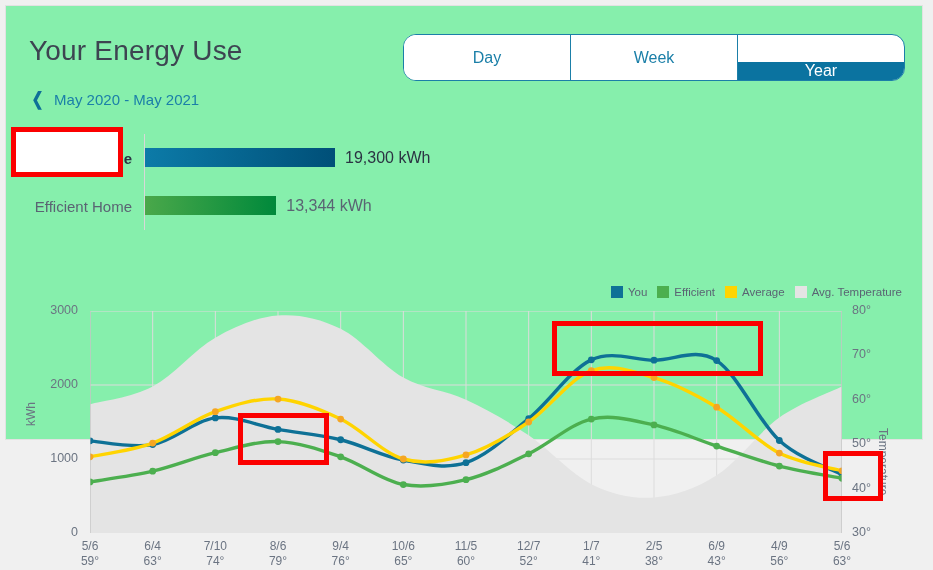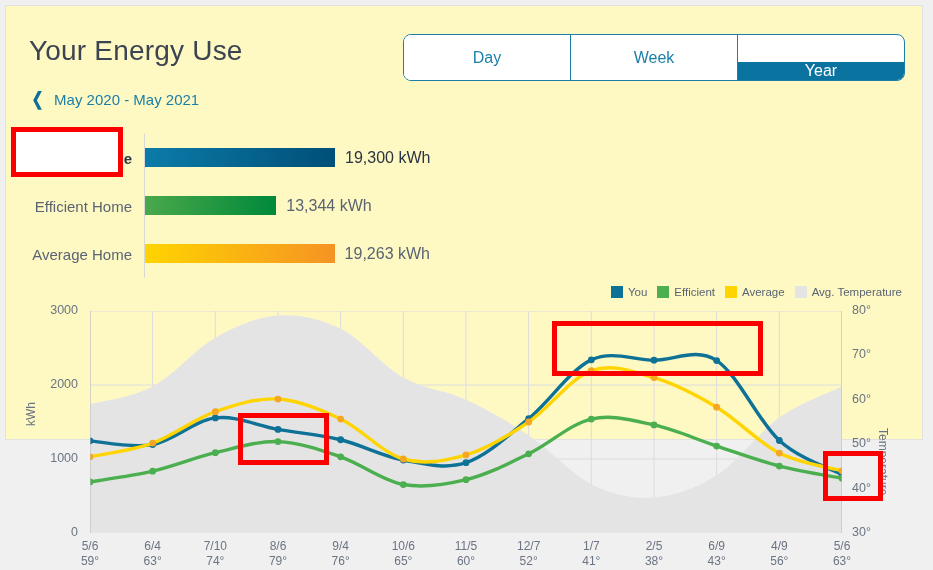--- a/index.html
+++ b/index.html
@@ -5,21 +5,21 @@
   html,body{margin:0;padding:0;}
   body{
     width:933px;height:570px;
     background:#f0f0f0;
     font-family:"Liberation Sans", sans-serif;
     overflow:hidden;
   }
   .card{
     position:absolute;left:5px;top:5px;
     width:918px;height:435px;
-    background:#fef9c3;
+    background:#86efac;
     border:1px solid #e2e2e2;
     box-sizing:border-box;
   }
   
   .page-title{
     position:absolute;left:23px;top:29px;
     font-size:28px;color:#3d4451;font-weight:400;
     letter-spacing:.2px;white-space:nowrap;
   }
   .period-row{
@@ -28,21 +28,21 @@
     color:#1b7fa8;font-size:15px;
   }
   .chev{
     font-size:18px;color:#0e6f97;line-height:1;
     font-weight:700;transform:scaleX(.8);display:inline-block;
   }
   
   .tabs{
     position:absolute;left:397px;top:28px;
     width:502px;height:47px;
-    border:1px solid #1b7fa8;border-radius:8px;
+    border:1px solid #1b7fa8;border-radius:13px;
     display:flex;overflow:hidden;box-sizing:border-box;
     background:#fff;
   }
   .tab{
     flex:1;display:flex;align-items:center;justify-content:center;
     font-size:16px;color:#1b7fa8;background:#fff;
     border-right:1px solid #1b7fa8;box-sizing:border-box;
     cursor:pointer;
   }
   .tab:last-child{border-right:none;}
@@ -134,27 +134,20 @@
         <div class="bar-track">
           <div class="bar-fill" style="width: 190px; background: linear-gradient(90deg, rgb(12, 123, 168), rgb(0, 79, 120));"></div>
           <div class="bar-value" style="left: 200px;">19,300 kWh</div>
         </div>
       </div>
       <div class="bar-row">
         <div class="bar-label">Efficient Home</div>
         <div class="bar-track">
           <div class="bar-fill" style="width: 131.29px; background: linear-gradient(90deg, rgb(74, 168, 74), rgb(0, 137, 59));"></div>
           <div class="bar-value" style="left: 141.29px;">13,344 kWh</div>
-        </div>
-      </div>
-      <div class="bar-row">
-        <div class="bar-label">Average Home</div>
-        <div class="bar-track">
-          <div class="bar-fill" style="width: 189.62px; background: linear-gradient(90deg, rgb(255, 212, 0), rgb(245, 147, 36));"></div>
-          <div class="bar-value" style="left: 199.62px;">19,263 kWh</div>
         </div>
       </div>
     </div>
 
   <div class="chart-wrap">
     <div class="legend">
         <div class="legend-item">
           <span class="legend-swatch" style="background: rgb(14, 113, 150);"></span>
           <span>You</span>
         </div>

